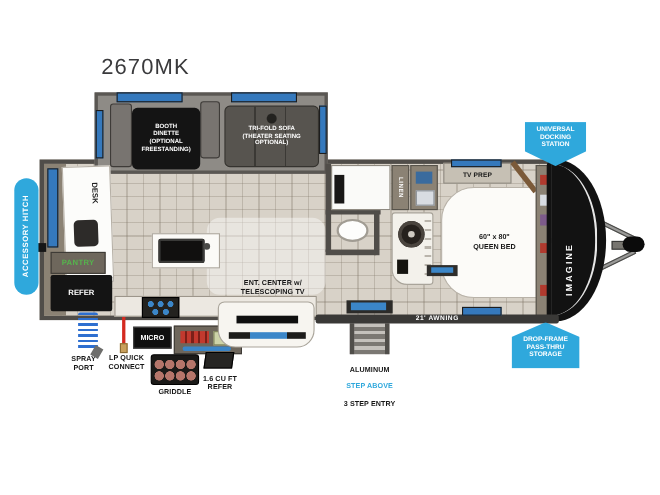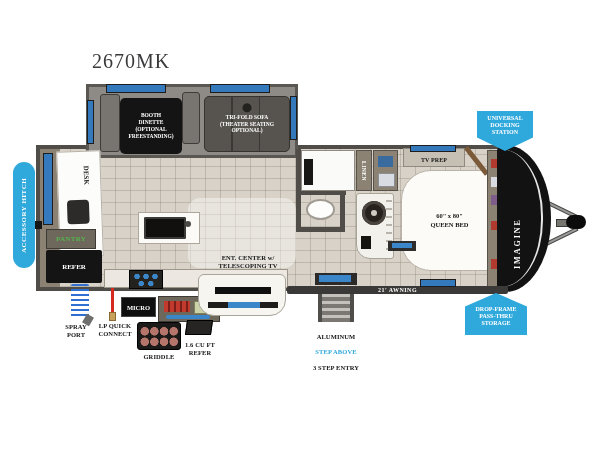--- a/index.html
+++ b/index.html
@@ -1,17 +1,17 @@
 <!DOCTYPE html>
 <html style="--badge-blue: #2fa8dc; --window-blue: #3579bd; --wall-dark: #504d49; --floor-tile: #d8d2c8; --cap-black: #121212; --pantry-green: #56b44d;"><head>
 <meta charset="utf-8">
 <style>
   html,body{margin:0;padding:0;background:#fff;}
   .stage{position:relative;width:600px;height:450px;background:#fff;overflow:hidden;
-         font-family:Liberation Serif, serif;}
+         font-family:Liberation Sans, sans-serif;}
   .abs{position:absolute;box-sizing:border-box;}
   .lbl{position:absolute;box-sizing:border-box;font-weight:700;font-size:6.5px;line-height:1.2;
        color:#161616;text-align:center;white-space:pre-line;letter-spacing:.1px;}
   .ctr{display:flex;align-items:center;justify-content:center;text-align:center;white-space:pre-line;}
 
   .title{left:92px;top:50px;font-size:20px;font-weight:500;color:#3a3a3c;letter-spacing:1px;}
 
   
   .main-body{left:36px;top:145px;width:470px;height:146px;border:4px solid var(--wall-dark,#504d49);
     background-color:var(--floor-tile,#d8d2c8);

